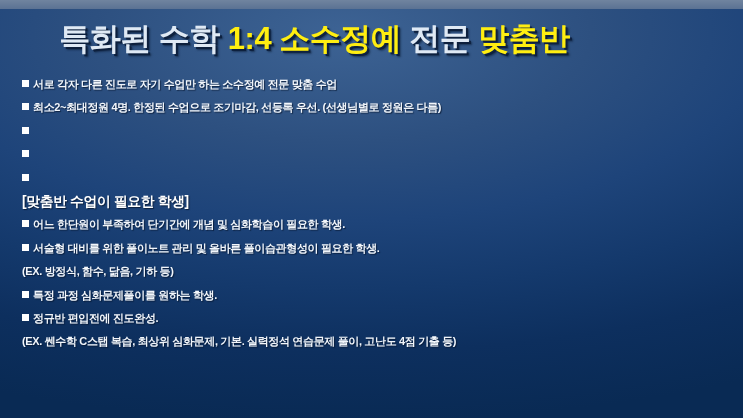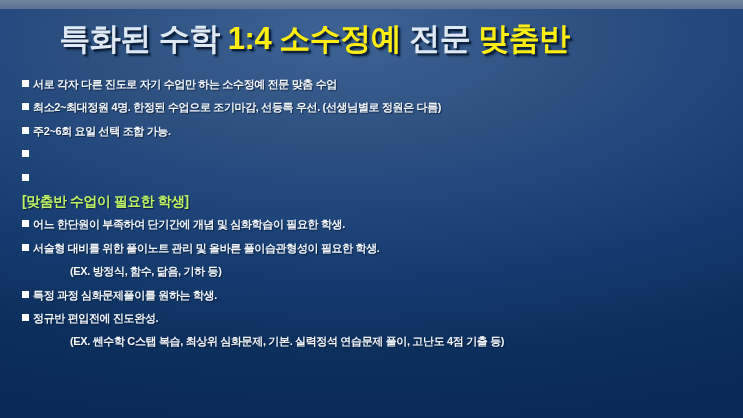--- a/index.html
+++ b/index.html
@@ -77,23 +77,23 @@
     text-shadow: 1px 1px 1px rgba(7, 22, 46, 0.75);
   }
   .line .bullet {
     display: inline-block;
     width: 7px;
     height: 7px;
     background: #ffffff;
     margin-right: 4px;
     vertical-align: 1px;
   }
-  .line.noindent .txt { padding-left: 0; margin-left: 48px; }
+  .line.noindent .txt { padding-left: 0; }
   .heading-yellow {
-    color: #bef264;
+    color: #ffffff;
     font-size: 13.8px;
     font-weight: bold;
     line-height: 23.4px;
     height: 23.4px;
     letter-spacing: -0.35px;
     white-space: nowrap;
     text-shadow: 1px 1px 1px rgba(7, 22, 46, 0.8);
   }
   .txt { display: inline; }
 </style>
@@ -113,21 +113,21 @@
 
     <div class="body-list">
 
       <div class="line">
         <span class="bullet"></span><span class="txt">서로 각자 다른 진도로 자기 수업만 하는 소수정예 전문 맞춤 수업</span>
       </div>
       <div class="line">
         <span class="bullet"></span><span class="txt">최소2~최대정원 4명. 한정된 수업으로 조기마감, 선등록 우선. (선생님별로 정원은 다름)</span>
       </div>
       <div class="line">
-        <span class="bullet"></span><span class="txt">주2~6회 요일 선택 조합 가능.</span>
+        <span class="bullet"></span>
       </div>
       <div class="line">
         <span class="bullet"></span>
       </div>
       <div class="line">
         <span class="bullet"></span>
       </div>
 
       <div class="heading-yellow">[맞춤반 수업이 필요한 학생]</div>
 

